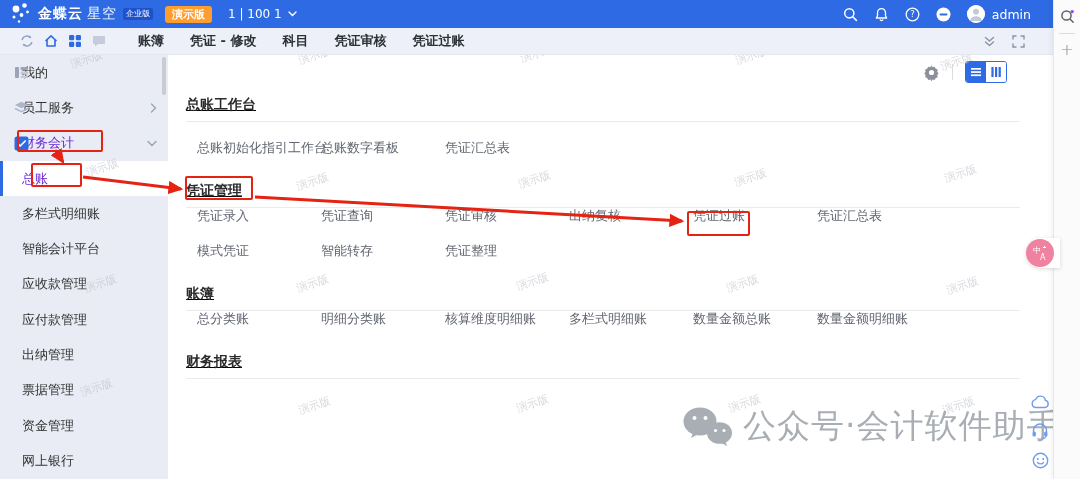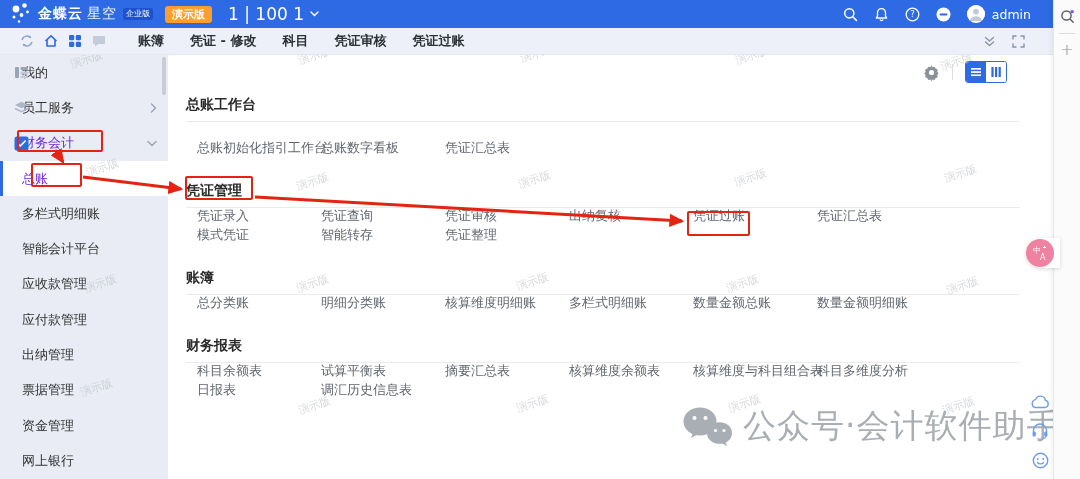--- a/index.html
+++ b/index.html
@@ -9,21 +9,21 @@
     -webkit-font-smoothing:antialiased;
   }
   
   .topbar{position:absolute;left:0;top:0;width:1053px;height:28px;background:#2d6ae3;
     display:flex;align-items:center;color:#fff;z-index:6;}
   .logo-dots{margin-left:8px;display:flex;align-items:center;}
   .brand{font-size:14px;font-weight:bold;margin-left:4px;letter-spacing:1px;}
   .brand-light{font-weight:400;opacity:.92;letter-spacing:1px;}
   .edition-badge{background:#1d52cc;font-size:8px;padding:1px 3px;border-radius:2px;margin-left:6px;line-height:10px;}
   .demo-badge{background:#ff9d2e;font-size:11px;font-weight:bold;padding:2px 7px;border-radius:3px;margin-left:12px;line-height:13px;}
-  .org-selector{margin-left:16px;font-size:17px;display:flex;align-items:center;gap:6px;cursor:pointer;}
+  .org-selector{margin-left:16px;font-size:12px;display:flex;align-items:center;gap:6px;cursor:pointer;}
   .topbar-right{margin-left:auto;display:flex;align-items:center;gap:15px;margin-right:22px;}
   .tb-icon{display:inline-flex;align-items:center;justify-content:center;width:16px;height:16px;}
   .avatar{width:18px;height:18px;border-radius:50%;background:#fff;display:inline-flex;align-items:center;justify-content:center;overflow:hidden;}
   .username{font-size:12.5px;margin-left:-8px;}
   
   .tabbar{position:absolute;left:0;top:28px;width:1053px;height:27px;background:#edf0f8;
     display:flex;align-items:center;z-index:6;border-bottom:1px solid #e4e7ef;box-sizing:border-box;}
   .tabbar-icons{display:flex;align-items:center;gap:10px;margin-left:20px;}
   .tab-list{display:flex;gap:26px;margin-left:32px;}
   .tab{font-size:13px;color:#2b2f36;font-weight:bold;cursor:pointer;white-space:nowrap;}
@@ -41,25 +41,25 @@
   
   .main{position:absolute;left:168px;top:55px;width:885px;bottom:0;background:#fff;
     padding:41px 33px 0 18px;box-sizing:border-box;z-index:2;}
   .content-tools{position:absolute;top:6px;right:46px;display:flex;align-items:center;gap:12px;}
   .tools-divider{width:1px;height:16px;background:#ddd;}
   .view-toggle{display:flex;border:1px solid #2d6ae3;border-radius:3px;overflow:hidden;}
   .vt-btn{width:20px;height:20px;display:flex;align-items:center;justify-content:center;cursor:pointer;background:#fff;}
   .vt-btn.active{background:#2d6ae3;}
   .section{margin-top:27px;}
   .section:first-child{margin-top:0;}
-  .section-head{padding-bottom:9px;border-bottom:1px solid #ebebeb;}
+  .section-head{padding-bottom:9px;border-bottom:1px solid #ebebeb;text-decoration:underline;}
   .section-title{font-size:14px;font-weight:bold;color:#2b2b2b;line-height:16px;}
   .rows{padding-left:11px;}
   .row{display:flex;}
-  .row + .row{margin-top:4px;}
+  .row + .row{margin-top:20px;}
   .section:first-child .row{margin-top:18px;}
   .item{width:124px;flex:none;font-size:13px;color:#60656f;line-height:15px;white-space:nowrap;cursor:pointer;}
   .row .item:last-child{width:auto;}
   
   .rail{position:absolute;right:0;top:0;width:27px;height:479px;background:#fbfbfc;
     border-left:1px solid #e7e7ea;box-shadow:-2px 0 5px rgba(0,0,0,.05);z-index:7;box-sizing:border-box;
     display:flex;flex-direction:column;align-items:center;}
   .rail-divider{width:16px;height:1px;background:#dcdcdf;margin-top:9px;}
   .rail-plus{margin-top:8px;font-size:16px;color:#8a8a8e;line-height:16px;cursor:pointer;font-weight:300;}
   
@@ -329,34 +329,20 @@
             <span class="item">核算维度明细账</span>
             <span class="item">多栏式明细账</span>
             <span class="item">数量金额总账</span>
             <span class="item">数量金额明细账</span>
           </div>
         </div>
       </section>
       <section class="section">
         <div class="section-head">
           <div class="section-title">财务报表</div>
-        </div>
-        <div class="rows">
-          <div class="row">
-            <span class="item">科目余额表</span>
-            <span class="item">试算平衡表</span>
-            <span class="item">摘要汇总表</span>
-            <span class="item">核算维度余额表</span>
-            <span class="item">核算维度与科目组合表</span>
-            <span class="item">科目多维度分析</span>
-          </div>
-          <div class="row">
-            <span class="item">日报表</span>
-            <span class="item">调汇历史信息表</span>
-          </div>
         </div>
       </section>
     </div>
 </div>
 
 <div class="rail">
   <span style="margin-top:9px;display:flex;cursor:pointer;">
     <svg width="15" height="15" viewBox="0 0 15 15">
         <circle cx="6.5" cy="6.5" r="4.6" stroke="#5f6368" stroke-width="1.5" fill="none"></circle>
         <path d="M10.2 10.2l3 3" stroke="#5f6368" stroke-width="1.5" stroke-linecap="round"></path>

